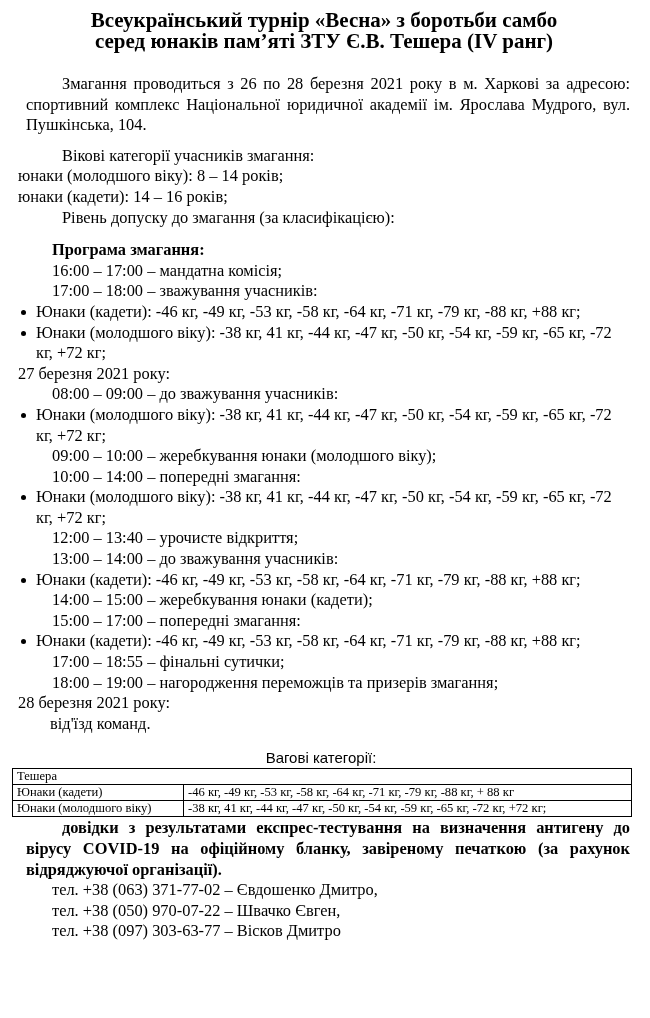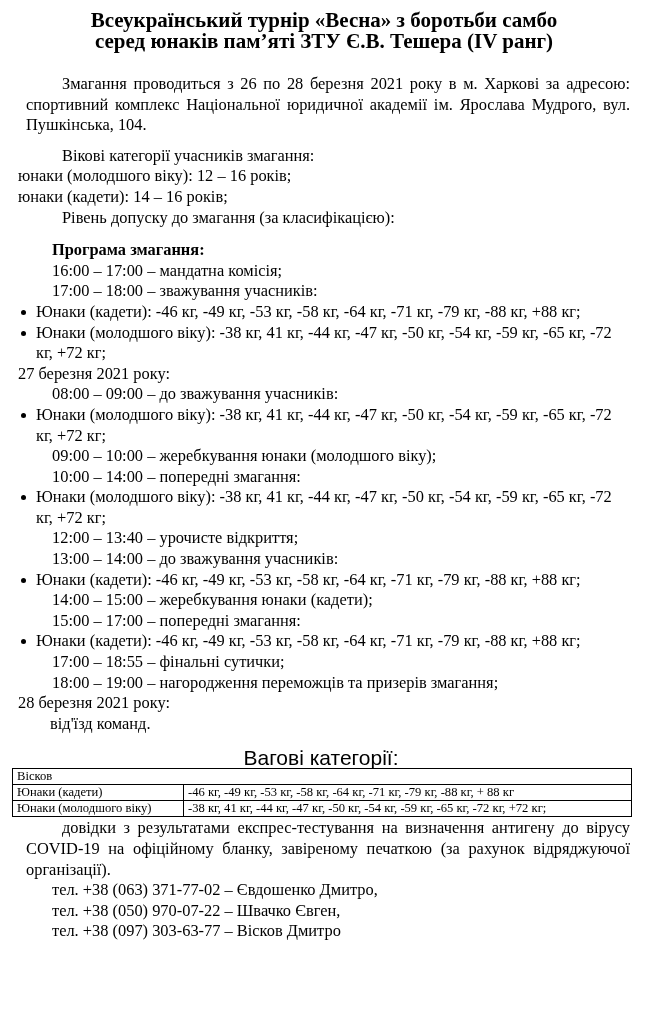--- a/index.html
+++ b/index.html
@@ -20,46 +20,46 @@
   .slot { padding-left: 34px; }
   .bullet { position: relative; padding-left: 18px; }
   .bullet::before {
     content: ""; position: absolute; left: 3px; top: 8px;
     width: 5px; height: 5px; border-radius: 50%; background: #000;
   }
   .section-head { padding-left: 34px; font-weight: bold; }
   .slot-small { padding-left: 32px; }
   .table-title {
     text-align: center; font-family: "Liberation Sans", "DejaVu Sans", sans-serif;
-    font-size: 21px; line-height: 20px; margin-top: 14px; margin-left: -6px;
+    font-size: 15px; line-height: 20px; margin-top: 14px; margin-left: -6px;
   }
   table.weights {
     border-collapse: collapse; margin-left: -6px; width: 620px;
     font-family: "Liberation Serif", serif; font-size: 12.6px; line-height: 15px;
   }
   table.weights td { border: 1px solid #000; padding: 0 4px; white-space: nowrap; }
   table.weights td.label { width: 162px; }
-  .after-table { margin-top: 1px; }
+  .after-table { margin-top: 1px; font-weight: bold; }
 </style>
 </head>
 <body>
 
 <div class="page">
 
   <div class="title-block">
     <p class="title">Всеукраїнський турнір «Весна» з боротьби самбо</p>
     <p class="title">серед юнаків пам’яті ЗТУ Є.В. Тешера (IV ранг)</p>
   </div>
 
   <p class="justify indent">Змагання проводиться з 26 по 28 березня 2021 року в м. Харкові за адресою: спортивний комплекс Національної юридичної академії ім. Ярослава Мудрого, вул. Пушкінська, 104.</p>
 
   <div class="gap"></div>
 
   <p class="indent">Вікові категорії учасників змагання:</p>
-  <p>юнаки (молодшого віку): 12 – 16 років;</p>
+  <p>юнаки (молодшого віку): 8 – 14 років;</p>
   <p>юнаки (кадети): 14 – 16 років;</p>
   <p class="indent">Рівень допуску до змагання (за класифікацією):</p>
 
   <div class="gap2"></div>
 
   <p class="section-head">Програма змагання:</p>
 
   <p class="slot">16:00 – 17:00 – мандатна комісія;</p>
   <p class="slot">17:00 – 18:00 – зважування учасників:</p>
   <p class="bullet">Юнаки (кадети): -46 кг, -49 кг, -53 кг, -58 кг, -64 кг, -71 кг, -79 кг, -88 кг, +88 кг;</p>
@@ -80,21 +80,21 @@
   <p class="slot">17:00 – 18:55 – фінальні сутички;</p>
   <p class="slot">18:00 – 19:00 – нагородження переможців та призерів змагання;</p>
 
   <p>28 березня  2021 року:</p>
   <p class="slot-small">від'їзд команд.</p>
 
   <p class="table-title">Вагові категорії:</p>
   <table class="weights">
     <tbody>
         <tr>
-      <td colspan="2">Вісков</td>
+      <td colspan="2">Тешера</td>
     </tr>
     <tr>
       <td class="label">Юнаки (кадети)</td>
       <td>-46 кг, -49 кг, -53 кг, -58 кг, -64 кг, -71 кг, -79 кг, -88 кг, + 88 кг</td>
     </tr>
     <tr>
       <td class="label">Юнаки (молодшого віку)</td>
       <td>-38 кг, 41 кг, -44 кг, -47 кг, -50 кг, -54 кг, -59 кг, -65 кг, -72 кг, +72 кг;</td>
     </tr>
   </tbody>

